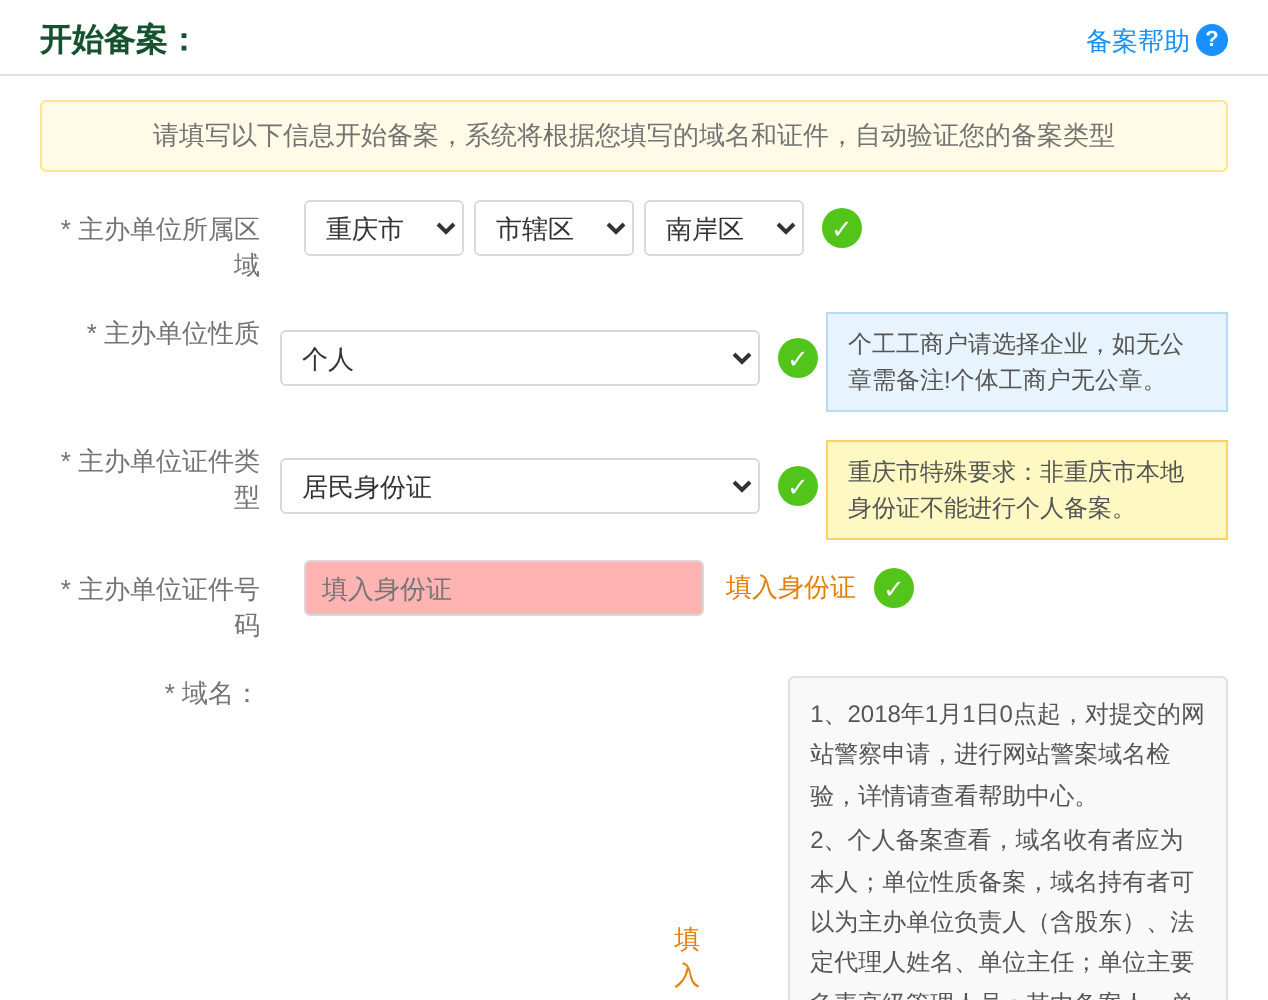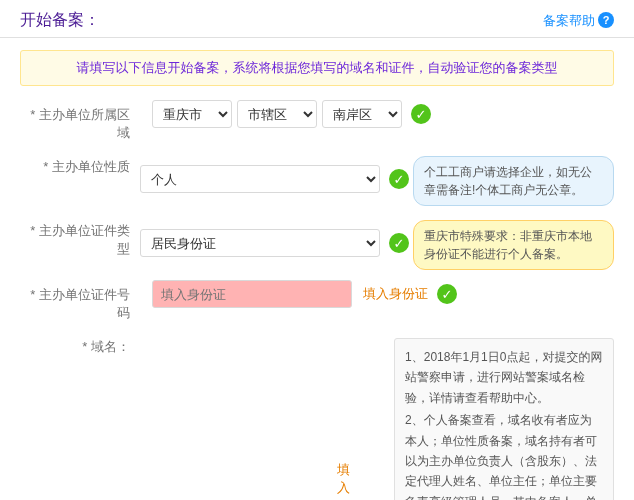--- a/index.html
+++ b/index.html
@@ -19,22 +19,22 @@
     .page-header {
       display: flex;
       justify-content: space-between;
       align-items: center;
       padding: 10px 20px 6px 20px;
       border-bottom: 1px solid #e0e0e0;
       background: #fff;
     }
     .page-title {
       font-size: 16px;
-      font-weight: normal;
-      color: #4c1d95;
+      font-weight: bold;
+      color: #14532d;
     }
     .help-link {
       color: #1890ff;
       font-size: 13px;
       cursor: pointer;
       display: flex;
       align-items: flex-start;
       gap: 3px;
     }
     .help-icon {
@@ -50,21 +50,21 @@
       font-weight: bold;
     }
     .content-area {
       padding: 12px 20px 10px 20px;
     }
     .warning-banner {
       background: #fffbe6;
       border: 1px solid #ffe58f;
       border-radius: 3px;
       padding: 8px 14px;
-      color: #6d28d9;
+      color: #737373;
       font-size: 13px;
       text-align: center;
       margin-bottom: 14px;
     }
     .form-row {
       display: flex;
       align-items: flex-start;
       margin-bottom: 10px;
     }
     .form-label {
@@ -128,21 +128,21 @@
       width: 200px;
     }
     .input-id {
       background: #ffb3b3;
       width: 200px;
       color: #999;
     }
     .info-box {
       background: #e8f4fd;
       border: 1px solid #b8d9f0;
-      border-radius: 12px;
+      border-radius: 0;
       padding: 6px 10px;
       color: #555;
       font-size: 12px;
       line-height: 1.5;
       margin-top: 4px;
       width: 100%;
     }
     .info-box-warn {
       background: #fef9c3;
       border: 1px solid #ffd066;

